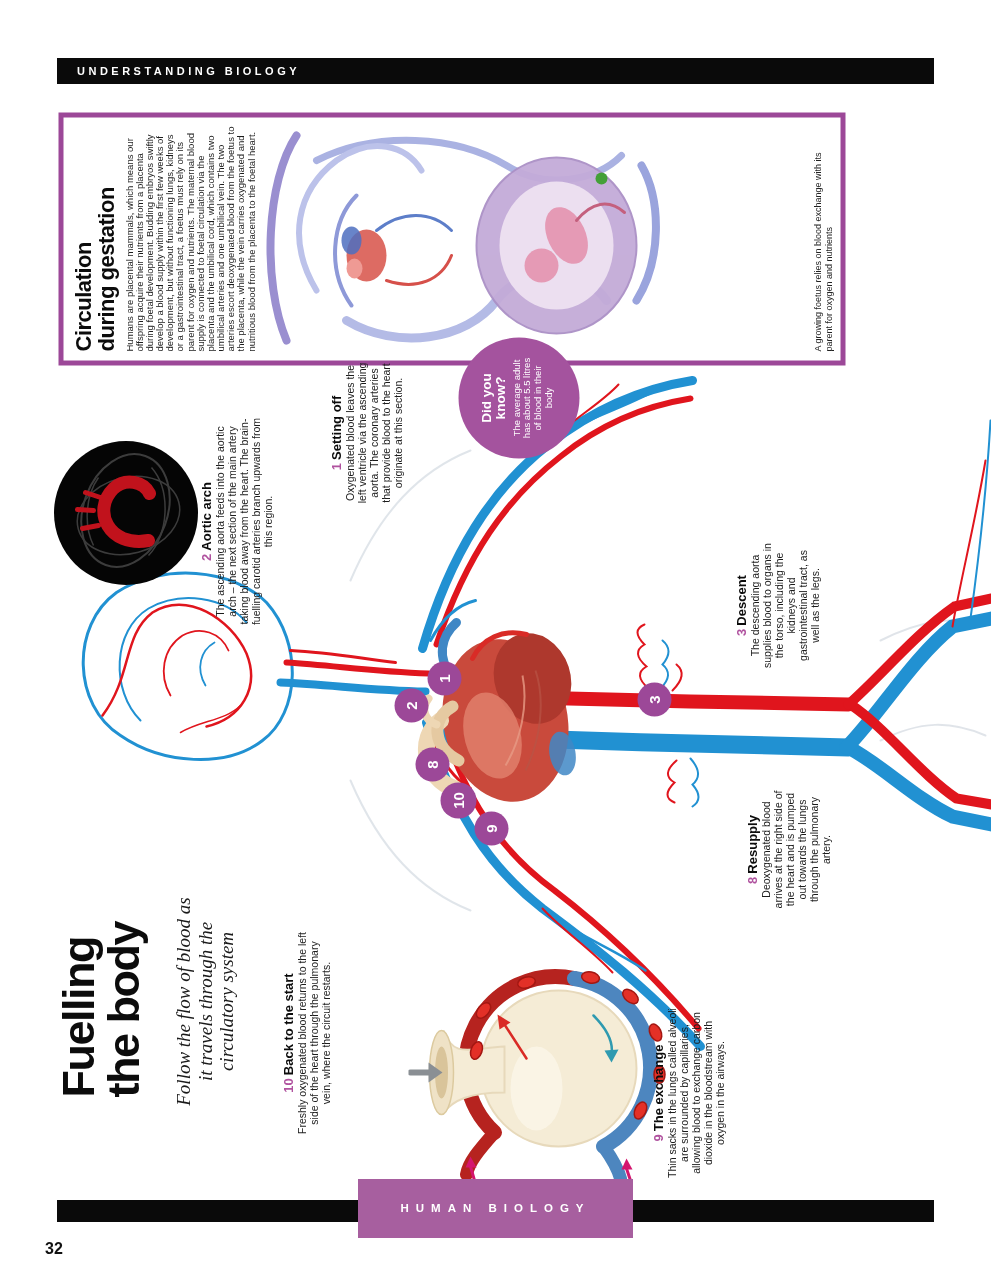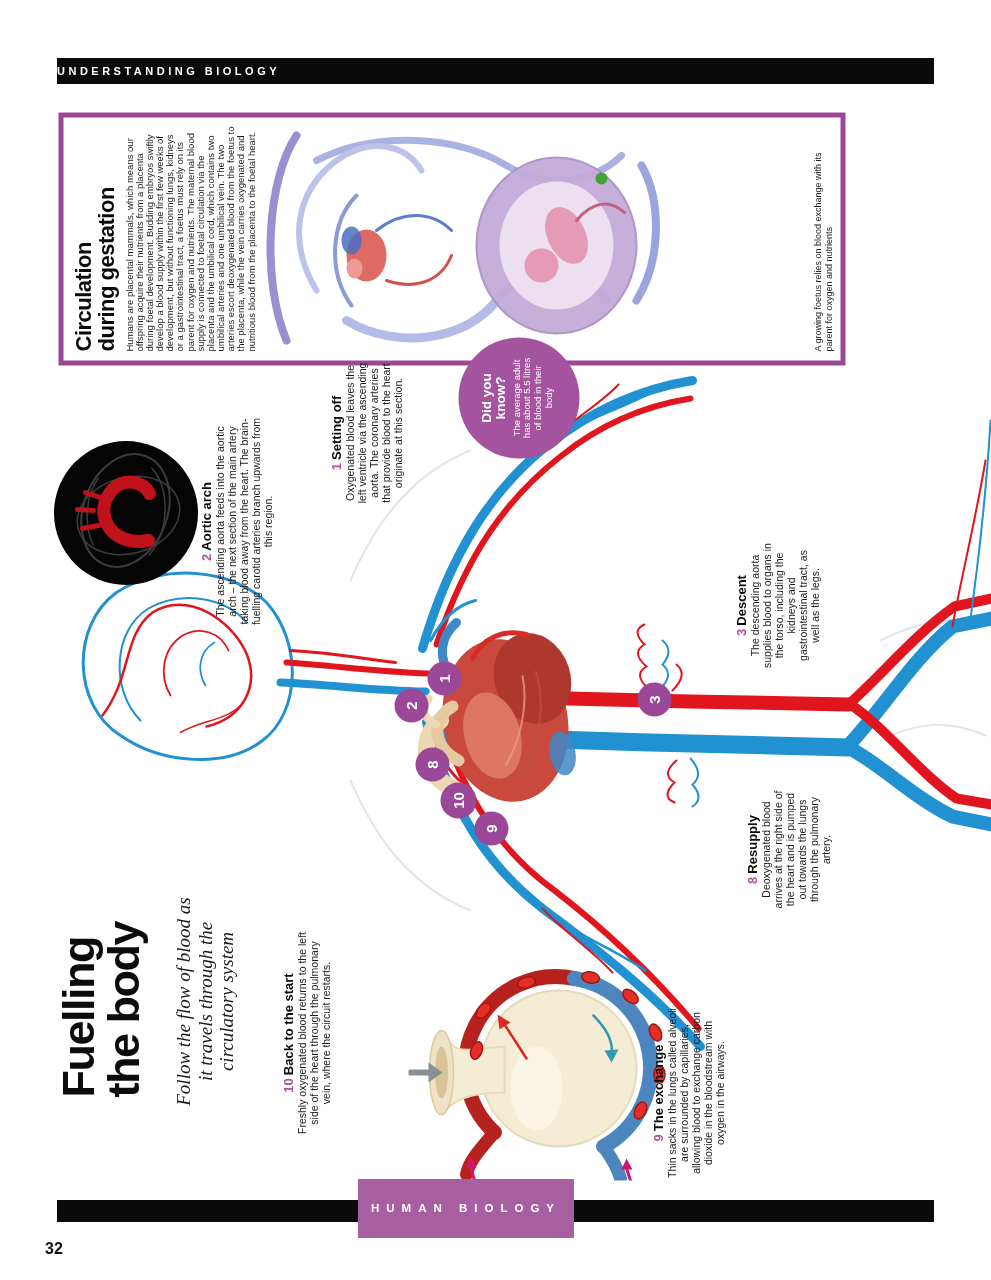--- a/index.html
+++ b/index.html
@@ -8,23 +8,23 @@
     --vein-blue:#2191d2;
     --footer-purple:#a75f9f;
   }
   *{margin:0;padding:0;box-sizing:border-box;}
   html,body{background:#e8e8e8;}
   .page{position:relative;width:991px;height:1280px;background:#ffffff;overflow:hidden;
         font-family:"Liberation Sans", sans-serif;color:#111;}
   
   .kicker-bar{position:absolute;left:57px;top:58px;width:877px;height:26px;background:#0a0a0a;z-index:6;}
   .kicker-bar span{display:block;color:#fff;font-size:11px;font-weight:700;letter-spacing:3.5px;
-        line-height:26px;padding-left:0;}
+        line-height:26px;padding-left:20px;}
   .footer-black{position:absolute;left:57px;top:1200px;width:877px;height:22px;background:#0a0a0a;z-index:5;}
-  .footer-tab{position:absolute;left:358px;top:1179px;width:216px;height:59px;background:var(--footer-purple);z-index:6;
+  .footer-tab{position:absolute;left:358px;top:1179px;width:275px;height:59px;background:var(--footer-purple);z-index:6;
         text-align:center;}
   .footer-tab span{color:#fff;font-size:11.5px;font-weight:700;letter-spacing:7px;line-height:59px;}
   .page-num{position:absolute;left:45px;top:1240px;font-size:16px;font-weight:700;z-index:6;}
   
   .rot{position:absolute;left:-144.5px;top:144.5px;width:1280px;height:991px;
        transform:rotate(-90deg);z-index:2;}
   .rot > *{position:absolute;}
   .figure-svg{left:0;top:0;z-index:1;}
   
   .headline{left:183px;top:56px;z-index:3;}

